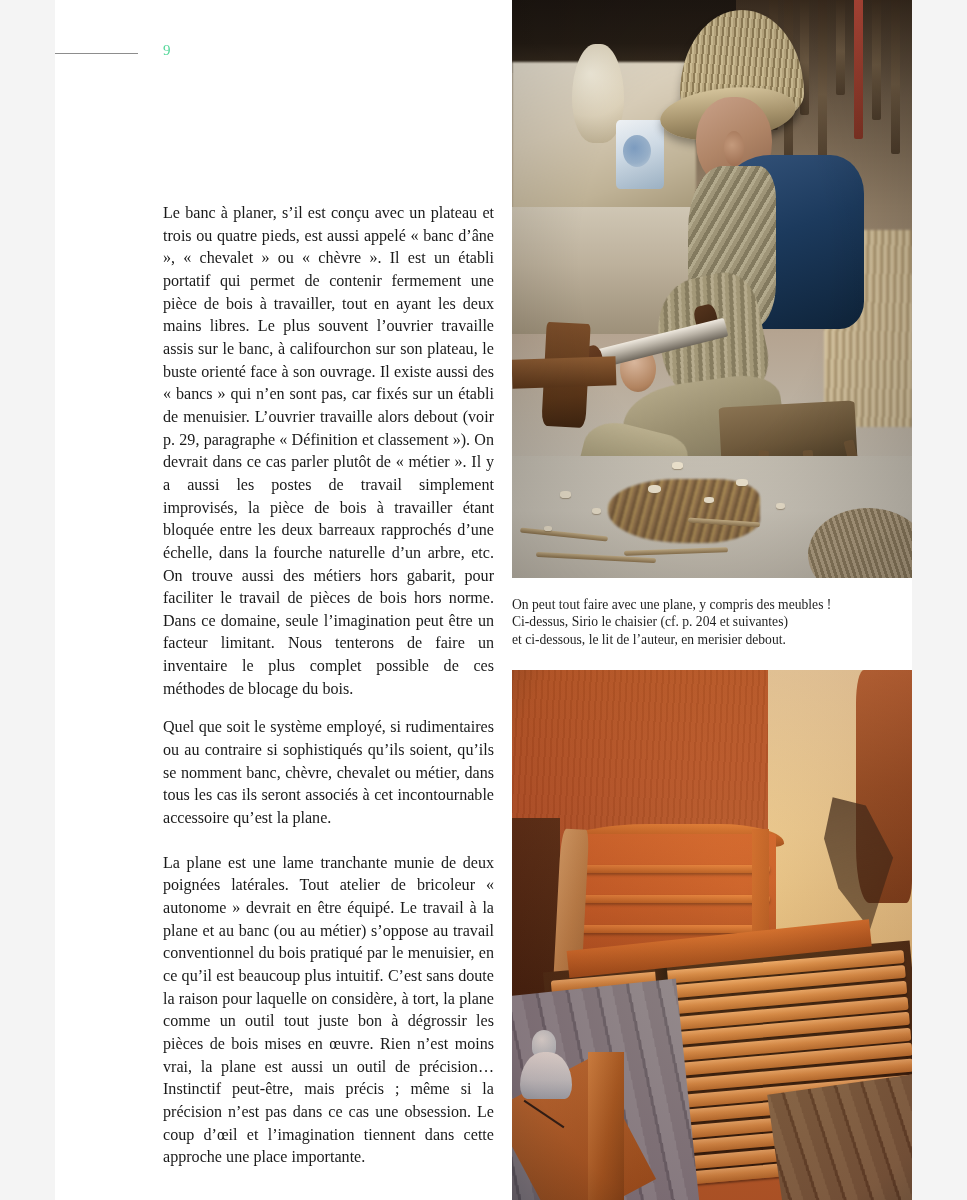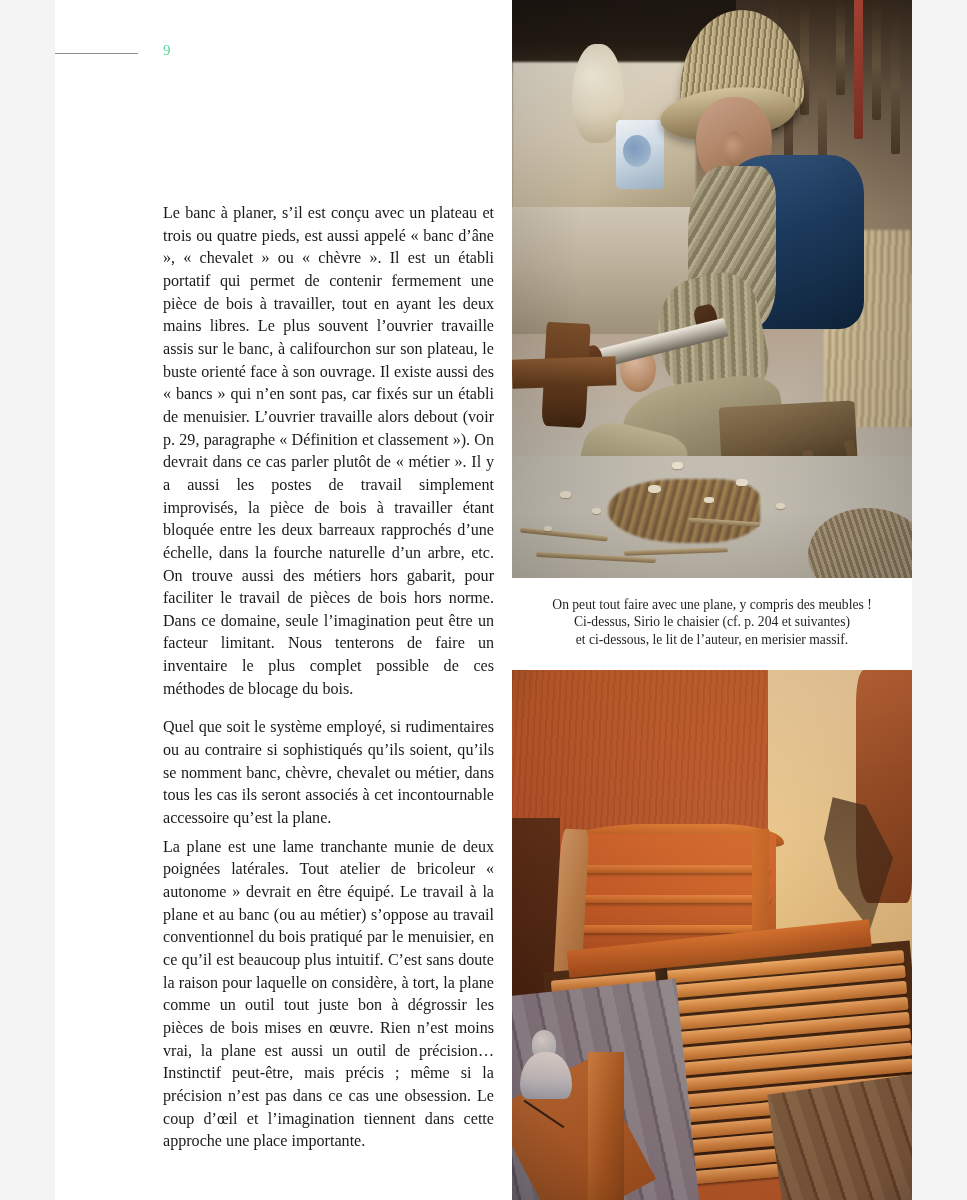--- a/index.html
+++ b/index.html
@@ -58,21 +58,21 @@
     text-align: justify;
     text-align-last: left;
     font-family: "Liberation Serif", serif;
     font-size: 16.1px;
     line-height: 22.65px;
     color: #1a1a1a;
     hyphens: none;
     word-spacing: 0.1px;
   }
   .para + .para { margin-top: 16px; }
-  .para.spaced { margin-top: 6px; }
+  .para.spaced { margin-top: 22px; }
 
   
   .photo {
     position: absolute;
     left: 512px;
     width: 400px;
     overflow: hidden;
     background: #6b5a45;
   }
   #photo-craftsman { top: -2px; height: 580px; }
@@ -412,21 +412,21 @@
   .caption {
     position: absolute;
     left: 512px;
     top: 596px;
     width: 400px;
     font-family: "Liberation Serif", serif;
     font-size: 13.6px;
     line-height: 17.4px;
     color: #1f1f1f;
   }
-  .caption div { white-space: nowrap; text-align: center; }
+  .caption div { white-space: nowrap; }
 </style>
 </head>
 <body>
 
 <div class="viewport">
 
   <div class="page-sheet"></div>
 
   <div class="header-rule"></div>
 
@@ -504,21 +504,21 @@
       <div class="ws-chip" style="left:40%; top:80%; width:11px; height:7px;"></div>
 
       <div class="ws-basket"></div>
       <div class="ws-vignette"></div>
     </div>
   </figure>
 
   <div class="caption">
     <div>On peut tout faire avec une plane, y compris des meubles !</div>
     <div>Ci-dessus, Sirio le chaisier (cf. p. 204 et suivantes)</div>
-    <div>et ci-dessous, le lit de l’auteur, en merisier massif.</div>
+    <div>et ci-dessous, le lit de l’auteur, en merisier debout.</div>
   </div>
 
   <figure class="photo" id="photo-bed" style="margin:0;">
     <div class="photo-inner">
       <div class="bed-bg"></div>
       <div class="bed-wall-left"></div>
       <div class="bed-wall-right"></div>
       <div class="bed-darkpanel"></div>
 
       <div class="bed-coat"></div>

